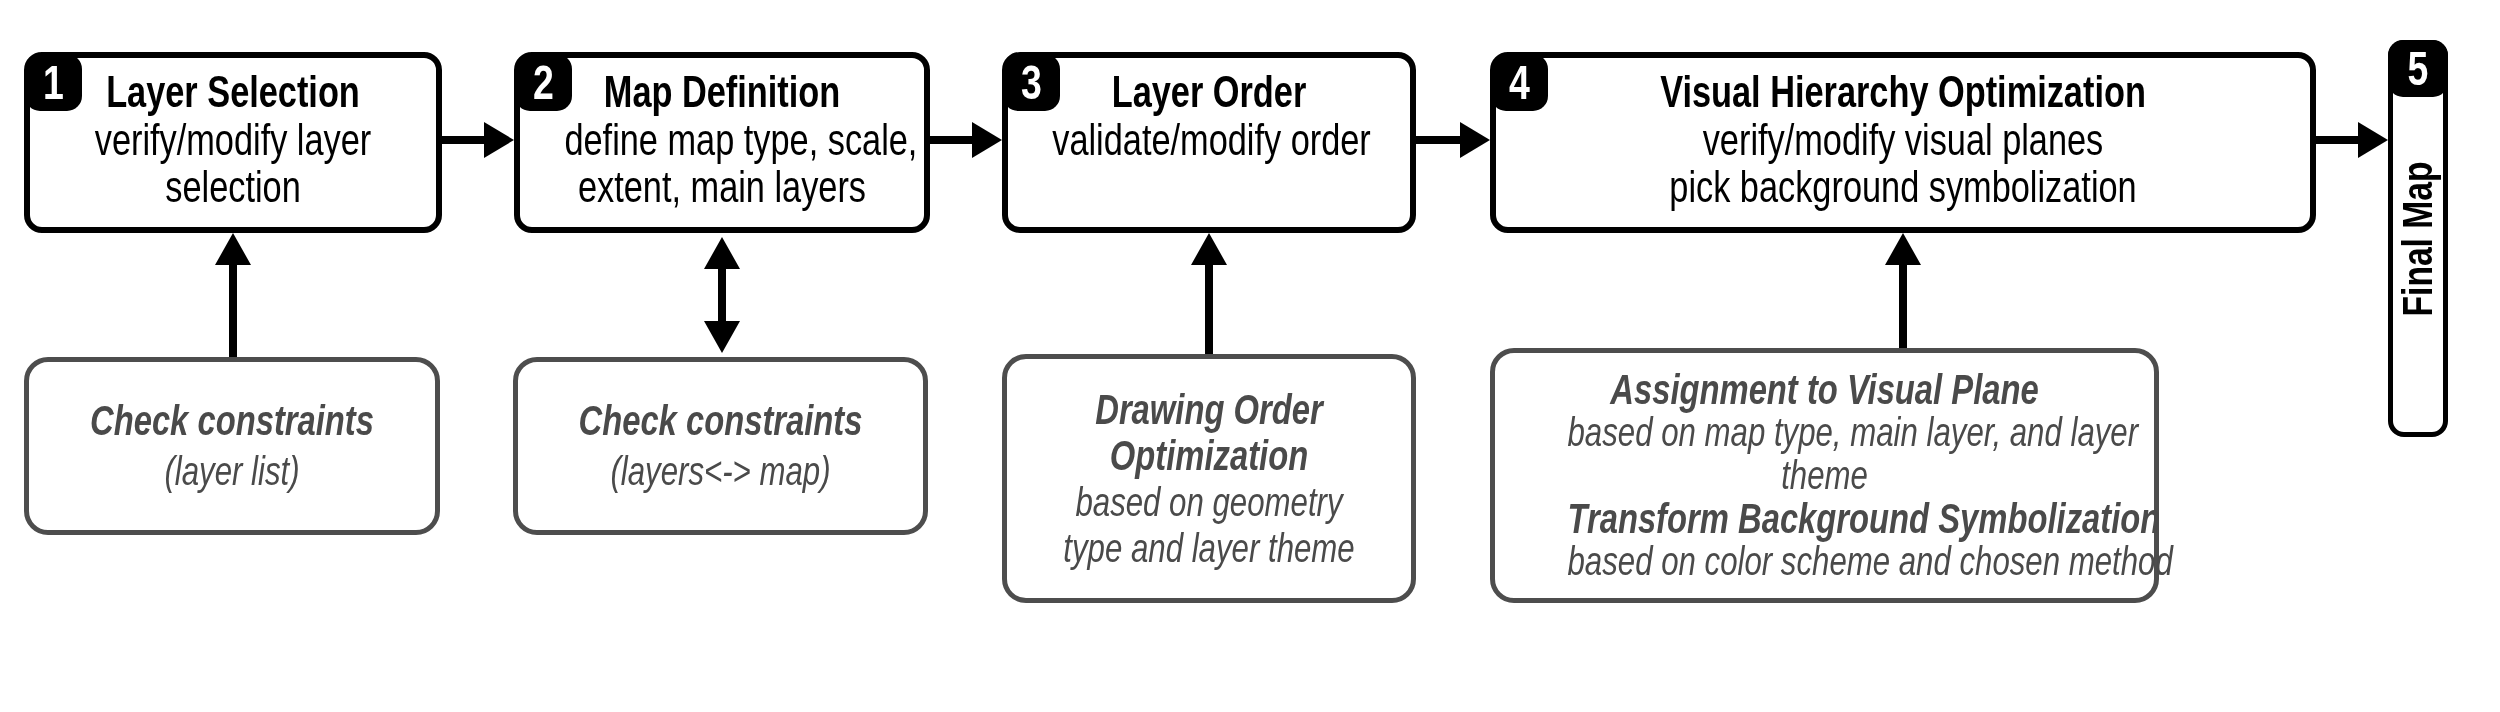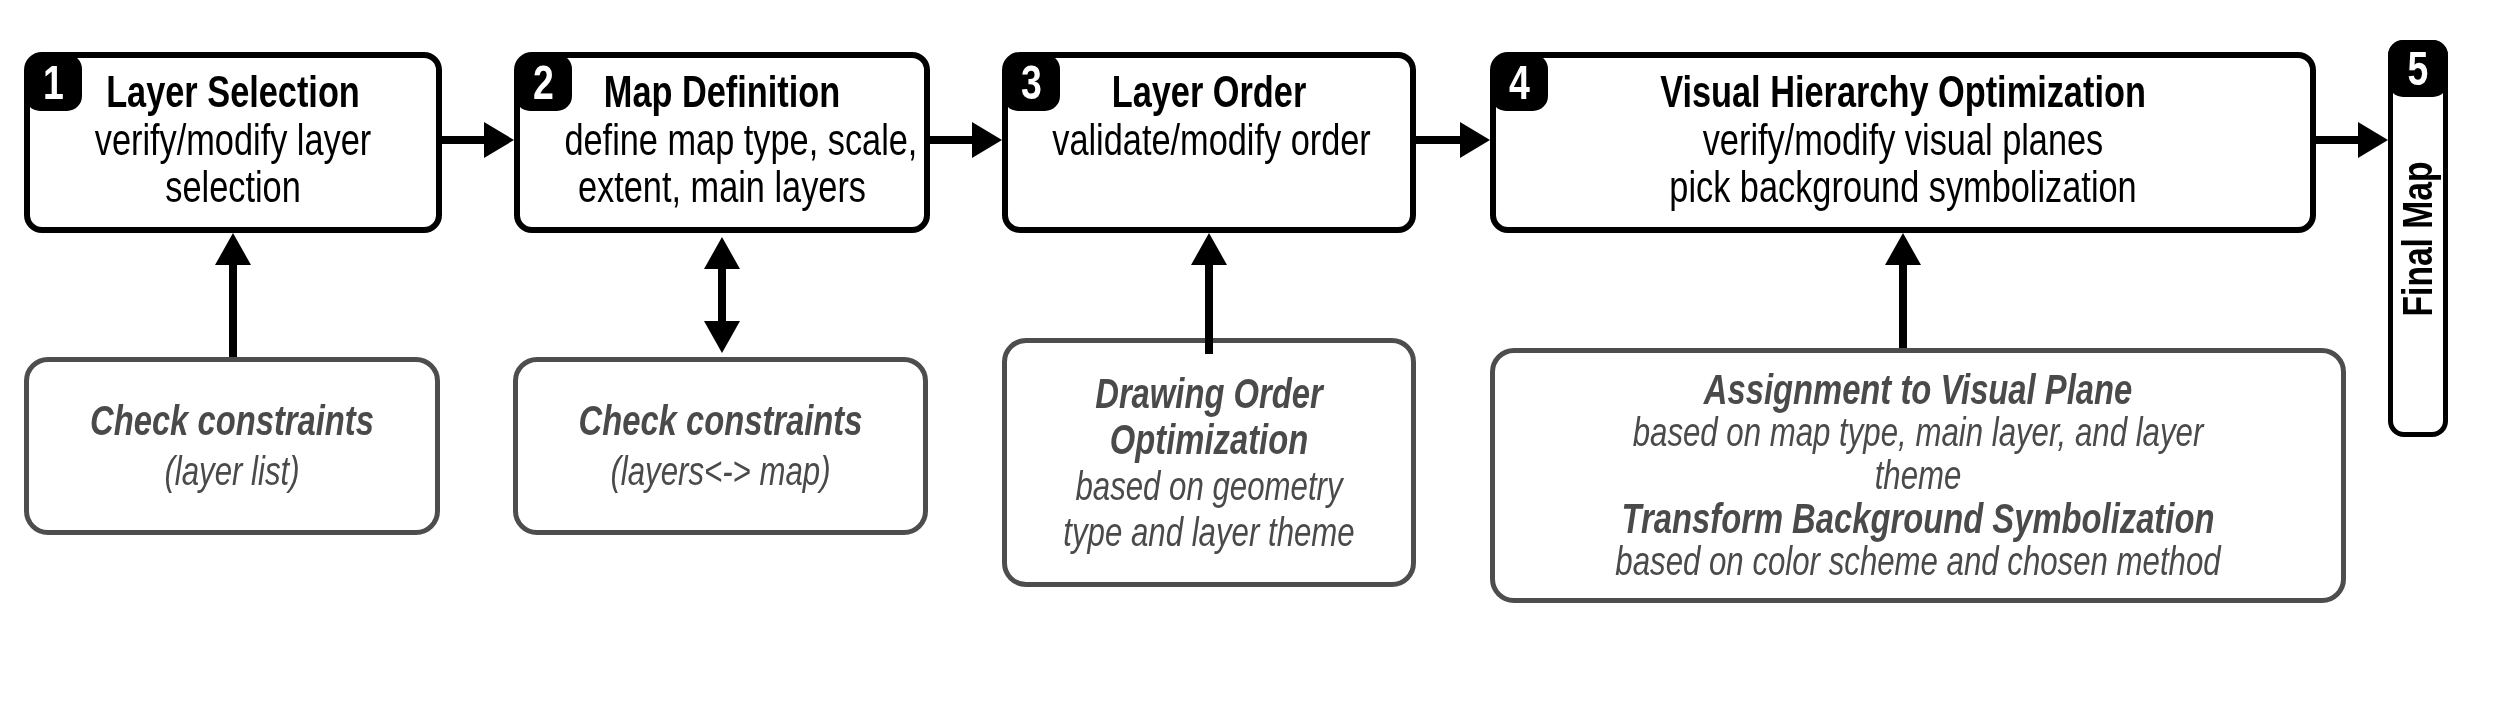--- a/index.html
+++ b/index.html
@@ -117,28 +117,28 @@
   <div class="check" style="left:24px;top:357px;width:416px;height:178px;">
     <span class="cx check-title">Check constraints</span>
     <span class="cx check-detail">(layer list)</span>
   </div>
 
   <div class="check" style="left:513px;top:357px;width:415px;height:178px;">
     <span class="cx check-title">Check constraints</span>
     <span class="cx check-detail">(layers&lt;-&gt; map)</span>
   </div>
 
-  <div class="check check-c" style="left:1002px;top:338px;width:414px;height:249px;font-style:italic;">
+  <div class="check check-c" style="left:1002px;top:354px;width:414px;height:249px;font-style:italic;">
     <span class="cx check-title">Drawing Order</span>
     <span class="cx check-title">Optimization</span>
     <span class="cx check-detail">based on geometry</span>
     <span class="cx check-detail">type and layer theme</span>
   </div>
 
-  <div class="check check-d" style="left:1490px;top:348px;width:856px;height:255px;">
+  <div class="check check-d" style="left:1490px;top:348px;width:669px;height:255px;">
     <span class="cx check-title">Assignment to Visual Plane</span>
     <span class="cx check-detail">based on map type, main layer, and layer</span>
     <span class="cx check-detail">theme</span>
     <span class="cx check-title">Transform Background Symbolization</span>
     <span class="cx check-detail">based on color scheme and chosen method</span>
   </div>
 
   <div class="arrow-h" style="left:441px;top:122px;width:73px;">
     <div class="shaft"></div>
     <div class="head"></div>

